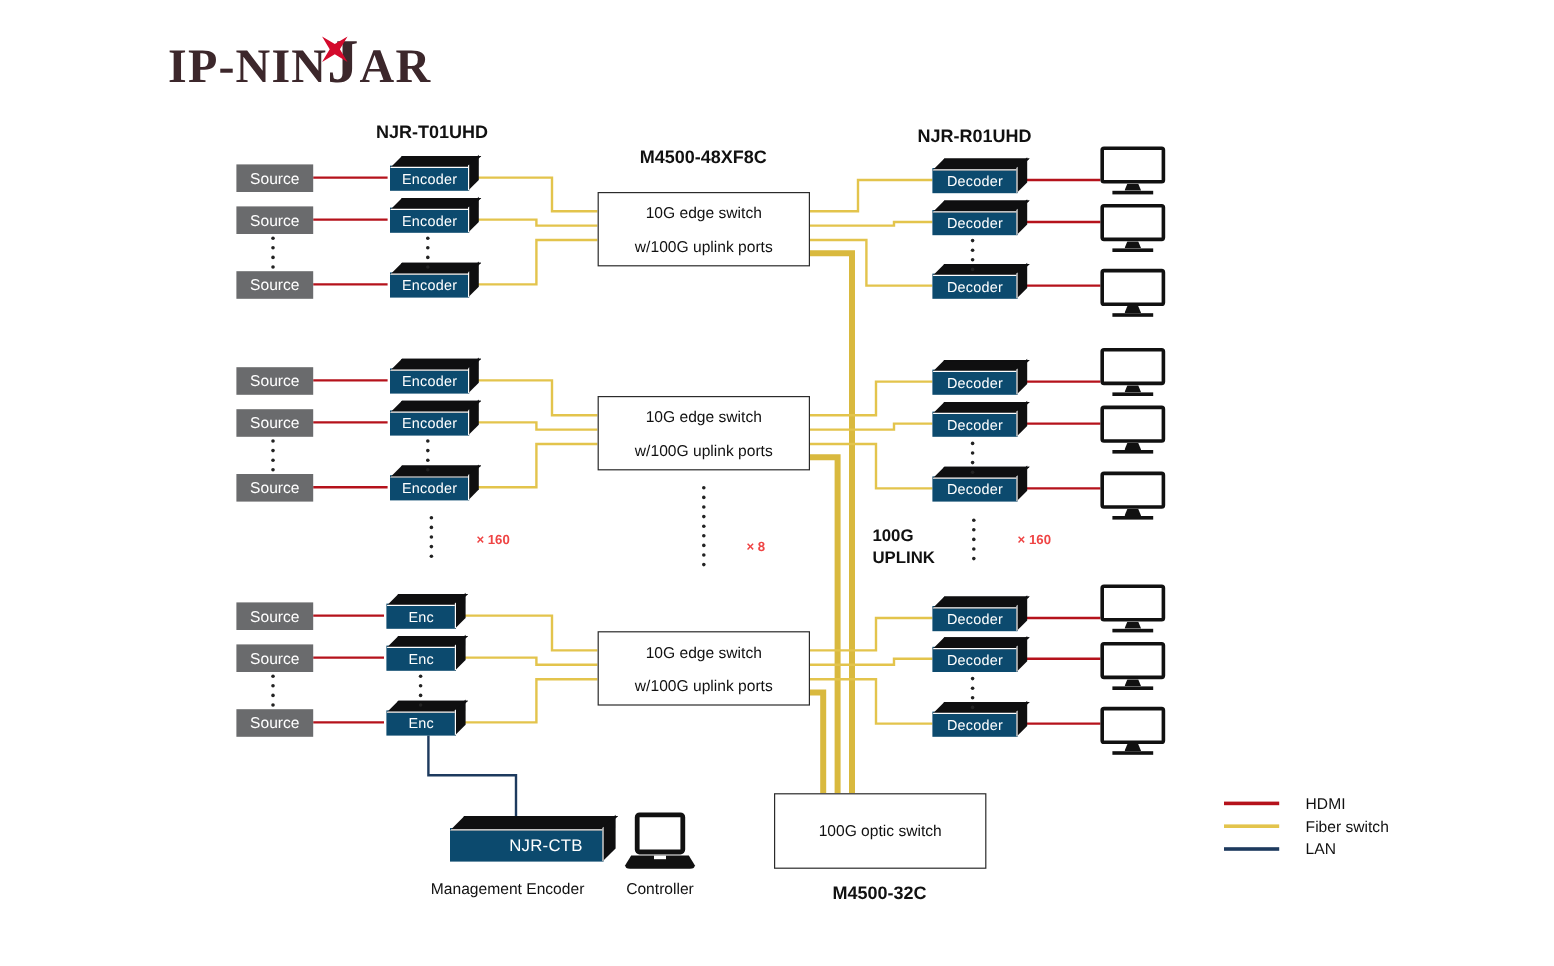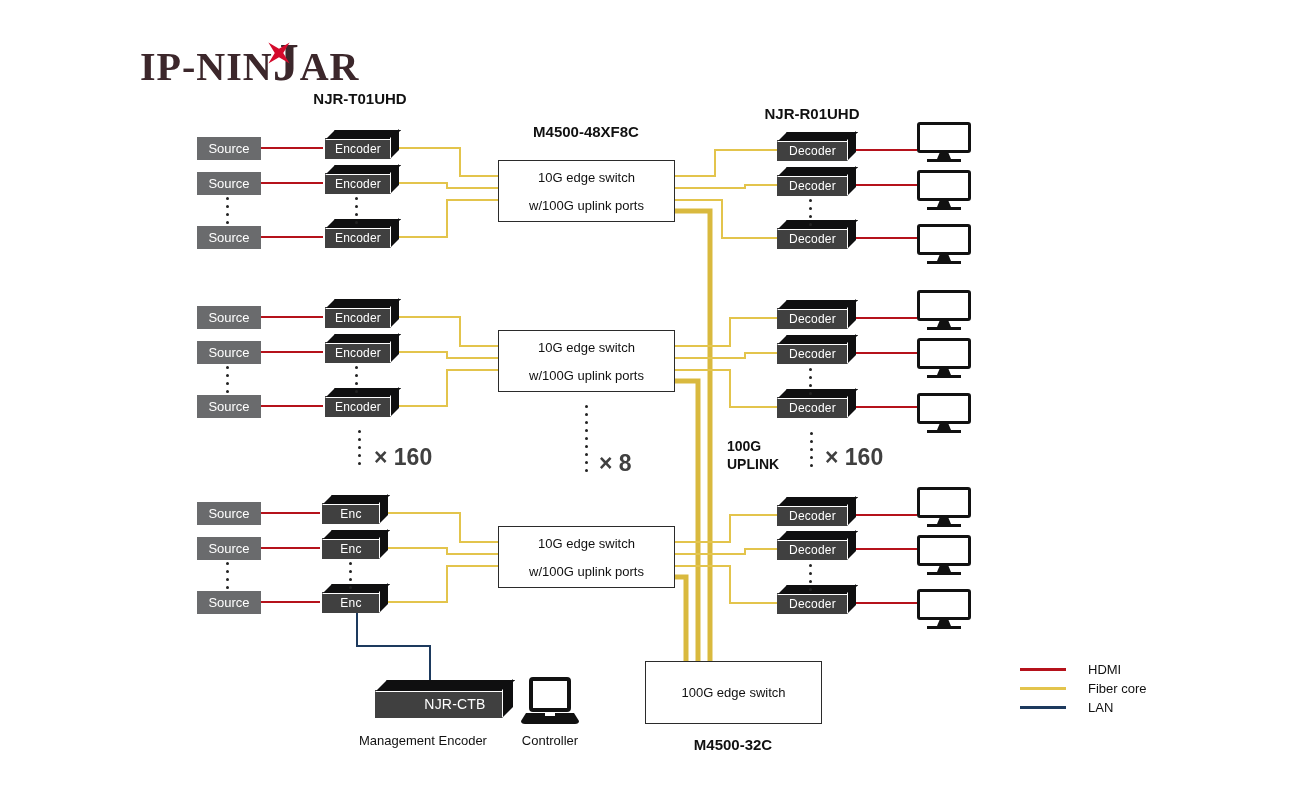--- a/index.html
+++ b/index.html
@@ -8,35 +8,35 @@
   .abs{position:absolute;}
 
   
   svg.wires{position:absolute;left:0;top:0;}
   .hdmi{stroke:#b5121b;stroke-width:2;fill:none;}
   .fiber{stroke:#e3c44c;stroke-width:2;fill:none;}
   .upl{stroke:#d9b93e;stroke-width:5;fill:none;}
   .lan{stroke:#1d3a5e;stroke-width:2;fill:none;}
 
   
-  .logo{position:absolute;left:140px;top:43px;font-family:"Liberation Serif",serif;
+  .logo{position:absolute;left:140px;top:31px;font-family:"Liberation Serif",serif;
         font-weight:bold;font-size:40px;color:#3c272b;letter-spacing:1px;line-height:48px;}
   .logo .logo-j{font-size:1.3em;line-height:0;}
   .logo .star{position:absolute;left:124px;top:-12px;}
 
   
   .hdr{position:absolute;width:160px;text-align:center;font-weight:bold;font-size:15px;color:#111;}
   .caption{position:absolute;text-align:center;font-size:13px;color:#111;}
 
   
   .src{position:absolute;width:64px;height:23px;background:#6a6b6d;color:#fff;
        display:flex;align-items:center;justify-content:center;font-size:13px;}
 
   
-  .dev{position:absolute;height:21px;background:#404040;color:#fff;display:flex;
+  .dev{position:absolute;height:21px;background:#0c4a6e;color:#fff;display:flex;
        align-items:center;justify-content:center;font-size:12px;letter-spacing:.2px;}
   .dev::before{content:"";position:absolute;left:0;top:-8px;width:100%;height:8px;background:#0f0f10;
        transform:skewX(-45deg);transform-origin:0 100%;border-bottom:1px solid #fff;border-top:1px solid #0f0f10;}
   .dev::after{content:"";position:absolute;top:0;right:-8px;width:8px;height:100%;background:#0f0f10;
        transform:skewY(-45deg);transform-origin:0 0;border-left:1px solid #fff;}
   .dev.big{font-size:14px;padding-left:32px;}
   .dev.big::before{top:-10px;height:10px;}
   .dev.big::after{right:-10px;width:10px;}
 
   
@@ -48,21 +48,21 @@
   
   .monitor{position:absolute;width:54px;}
   .monitor .screen{width:54px;height:31px;border:3px solid #111;border-radius:3px;background:#fff;box-sizing:border-box;}
   .monitor .stand{width:14px;height:6px;background:#111;margin:0 auto;clip-path:polygon(18% 0,82% 0,100% 100%,0 100%);}
   .monitor .base{width:34px;height:3px;background:#111;margin:0 auto;}
 
   
   .vdots{position:absolute;display:flex;flex-direction:column;align-items:center;gap:5px;}
   .vdots i{width:3px;height:3px;border-radius:50%;background:#222;}
 
-  .count{position:absolute;font-size:23px;font-weight:600;color:#404040;}
+  .count{position:absolute;font-size:11px;font-weight:600;color:#ef4444;margin-left:23px;}
   .uplink-label{position:absolute;left:727px;top:437px;font-size:14px;font-weight:bold;line-height:18px;color:#111;}
 
   
   .legend{position:absolute;left:1020px;top:662px;display:flex;flex-direction:column;gap:5px;}
   .legend .row{display:flex;align-items:center;height:14px;}
   .legend .swatch{width:46px;height:3px;}
   .legend .lbl{margin-left:22px;font-size:13px;color:#111;}
 
   
   .sdvoe{position:absolute;left:975px;top:744px;display:flex;align-items:center;gap:9px;}
@@ -129,21 +129,21 @@
 
   <div class="logo">
     <span>IP-NIN</span><span class="logo-j">J</span><span>AR</span>
     <span class="star">
       <svg width="30" height="30" viewBox="0 0 30 30">
           <path d="M15 0 L18 12 L30 15 L18 18 L15 30 L12 18 L0 15 L12 12 Z" transform="rotate(45 15 15)" fill="#d40a2c"></path>
         </svg>
     </span>
   </div>
 
-  <div class="hdr" style="left:280px;top:90px">NJR-T01UHD</div>
+  <div class="hdr" style="left:280px;top:102px">NJR-T01UHD</div>
   <div class="hdr" style="left:506px;top:123px">M4500-48XF8C</div>
   <div class="hdr" style="left:732px;top:105px">NJR-R01UHD</div>
 
   <div class="src" style="left:197px;top:137px">
       <span>Source</span>
     </div>
   <div class="src" style="left:197px;top:172px">
       <span>Source</span>
     </div>
   <div class="src" style="left:197px;top:226px">
@@ -366,21 +366,21 @@
   <div class="count" style="left:374px;top:444px">× 160</div>
   <div class="count" style="left:599px;top:450px">× 8</div>
   <div class="count" style="left:825px;top:444px">× 160</div>
 
   <div class="uplink-label">
     <div>100G</div>
     <div>UPLINK</div>
   </div>
 
   <div class="core">
-      <span>100G edge switch</span>
+      <span>100G optic switch</span>
     </div>
   <div class="hdr" style="left:653px;top:736px">M4500-32C</div>
 
   <div class="dev big" style="left:375px;top:690px;width:96px;height:28px">
       <span>NJR-CTB</span>
     </div>
   <div class="caption" style="left:330px;top:733px;width:186px">Management Encoder</div>
 
   <div class="abs" style="left:518px;top:676px">
     <svg width="64" height="54" viewBox="0 0 64 54">
@@ -391,21 +391,21 @@
   </div>
   <div class="caption" style="left:505px;top:733px;width:90px">Controller</div>
 
   <div class="legend">
     <div class="row">
       <div class="swatch" style="background: rgb(181, 18, 27);"></div>
       <div class="lbl">HDMI</div>
     </div>
     <div class="row">
       <div class="swatch" style="background: rgb(227, 196, 76);"></div>
-      <div class="lbl">Fiber core</div>
+      <div class="lbl">Fiber switch</div>
     </div>
     <div class="row">
       <div class="swatch" style="background: rgb(29, 58, 94);"></div>
       <div class="lbl">LAN</div>
     </div>
   </div>
 
 
 </div>
 

